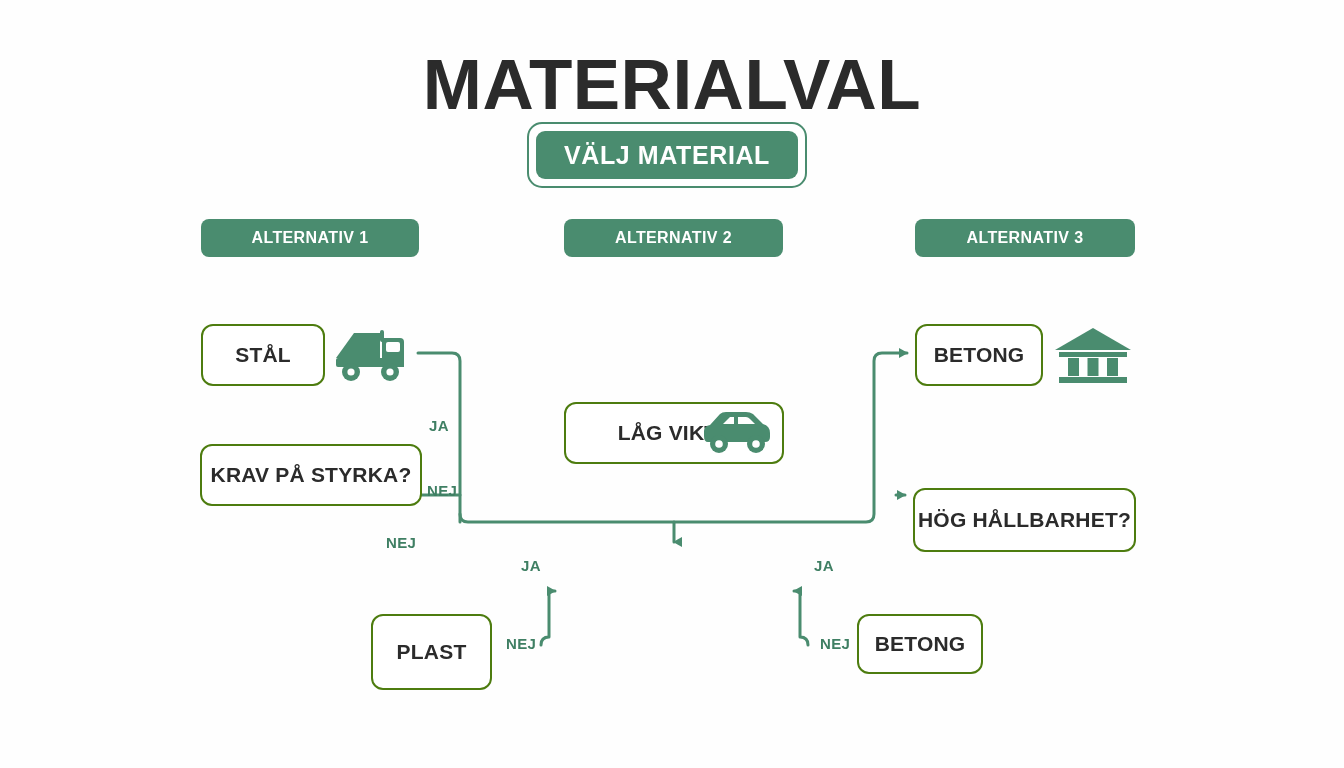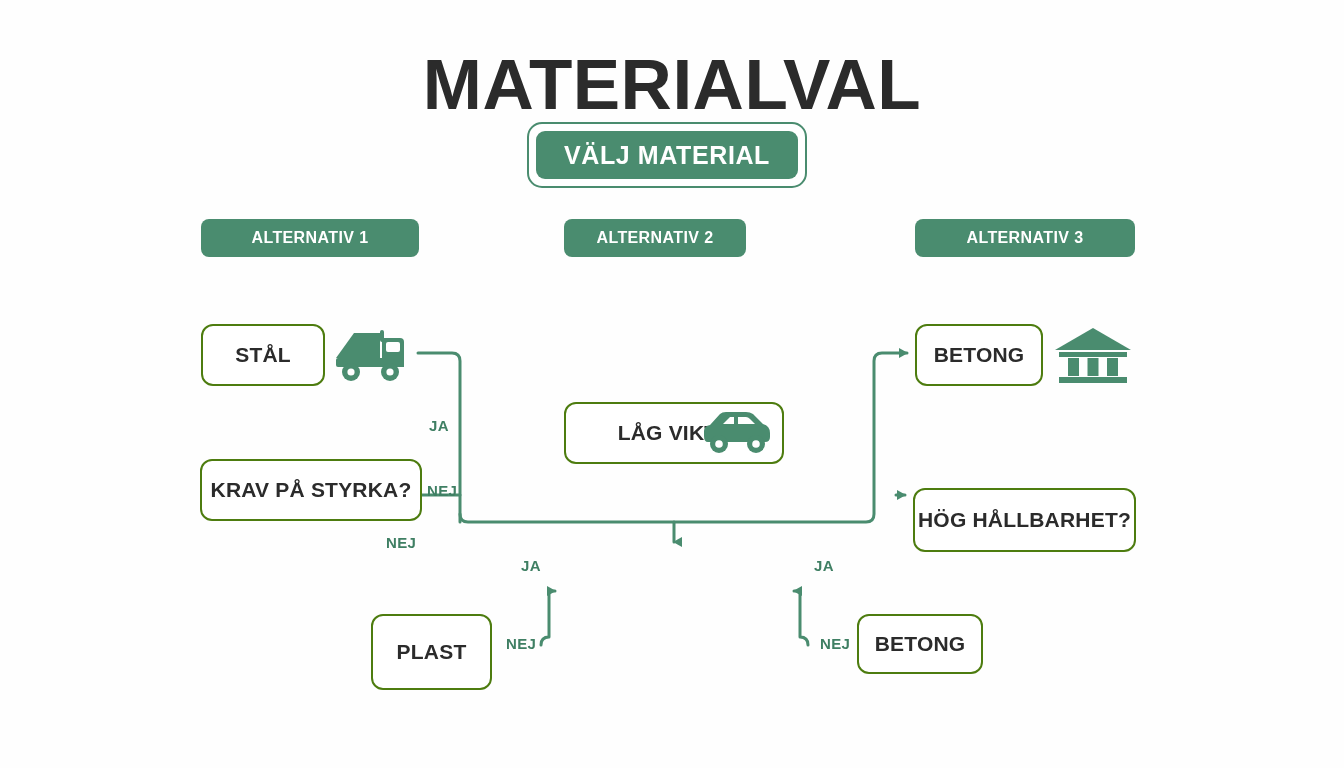--- a/index.html
+++ b/index.html
@@ -81,21 +81,21 @@
     border-radius: 8px;
     color: #ffffff;
     font-size: 16px;
     font-weight: bold;
     letter-spacing: 0.4px;
     display: flex;
     align-items: center;
     justify-content: center;
   }
   .alt1 { left: 201px;  top: 219px; width: 218px; }
-  .alt2 { left: 564px;  top: 219px; width: 182px; }
+  .alt2 { left: 564px;  top: 219px; width: 219px; }
   .alt3 { left: 915px;  top: 219px; width: 220px; }
 
   
   .node {
     position: absolute;
     box-sizing: border-box;
     background: #ffffff;
     border: 2px solid #4d7c0f;
     border-radius: 12px;
     display: flex;
@@ -103,21 +103,21 @@
     justify-content: center;
     color: #2b2b2b;
     font-size: 21px;
     font-weight: bold;
     letter-spacing: 0.2px;
     text-align: center;
   }
   .node.small { font-size: 20px; }
 
   #node-stal        { left: 201px;  top: 324px; width: 124px; height: 62px; }
-  #node-krav        { left: 200px;  top: 459px; width: 222px; height: 62px; }
+  #node-krav        { left: 200px;  top: 444px; width: 222px; height: 62px; }
   #node-lagvikt     { left: 564px;  top: 402px; width: 220px; height: 62px; }
   #node-betong-top  { left: 915px;  top: 324px; width: 128px; height: 62px; }
   #node-hallbarhet  { left: 913px;  top: 488px; width: 223px; height: 64px; }
   #node-kostnad     { left: 563px;  top: 552px; width: 223px; height: 62px; }
   #node-plast       { left: 371px;  top: 614px; width: 121px; height: 76px; }
   #node-betong-bot  { left: 857px;  top: 614px; width: 126px; height: 60px; }
 
   
   .icon {
     position: absolute;

